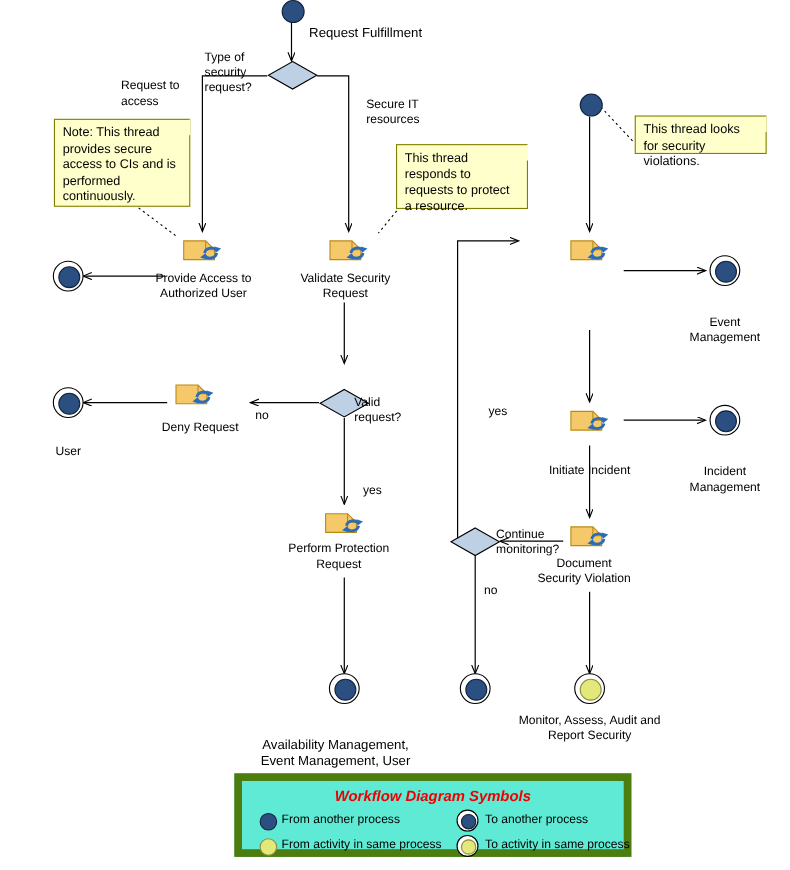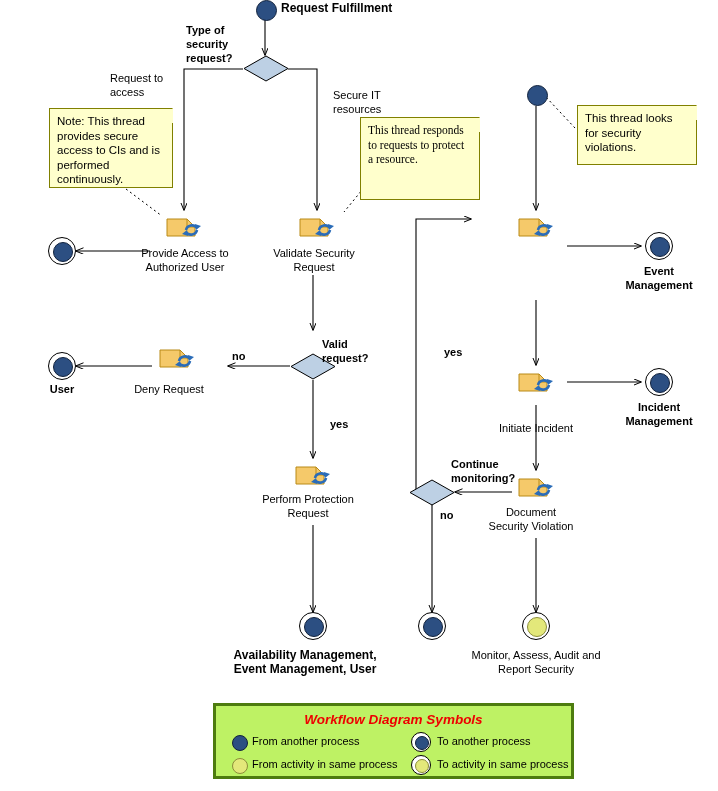--- a/index.html
+++ b/index.html
@@ -2,37 +2,37 @@
 <html><head>
 <meta charset="utf-8">
 <style>
   html,body{margin:0;padding:0;background:#ffffff;}
   body{font-family:"Liberation Sans", sans-serif;}
   #canvas{position:relative;width:718px;height:791px;overflow:hidden;background:#fff;}
   svg#wires{position:absolute;left:0;top:0;width:718px;height:791px;pointer-events:none;}
 
   .lbl{position:absolute;font-size:11px;color:#000;line-height:13px;white-space:pre;}
   .lbl.c{text-align:center;transform:translateX(-50%);}
-  .lbl.bold{font-weight:bold;}
+  .lbl.bold{font-weight:normal;margin-top:22px;}
 
   
   .note{position:absolute;background:#ffffcc;border:1px solid #808000;
         font-size:11.5px;line-height:14.5px;color:#000;padding:5px 7px 6px 7px;
         box-sizing:border-box;}
   .note .foldtri{position:absolute;top:-1px;right:-1px;width:0;height:0;
         border-left:15px solid transparent;border-bottom:15px solid #ffffcc;}
 
   
   .act{position:absolute;width:40px;height:26px;}
 
   
   .node{position:absolute;}
 
   
-  .legend{position:absolute;border:3px solid #4d7c0f;background:#bef264;box-sizing:border-box;}
+  .legend{position:absolute;border:7px solid #4d7c0f;background:#5eead4;box-sizing:border-box;}
   .legend-title{position:absolute;width:100%;text-align:center;color:#ee0000;
        font-style:italic;font-weight:bold;font-size:13.5px;}
   .leg-item{position:absolute;font-size:11px;color:#000;white-space:nowrap;}
 </style>
 </head>
 <body>
 
 <div id="canvas">
 
   <svg id="wires" viewBox="0 0 718 791">
@@ -124,26 +124,26 @@
   <div class="lbl bold" style="left:232px;top:350px;">no</div>
   <div class="lbl bold" style="left:330px;top:418px;">yes</div>
   <div class="lbl bold" style="left:444px;top:346px;">yes</div>
   <div class="lbl bold" style="left:440px;top:509px;">no</div>
 
   <div class="note" style="left:34px;top:108px;width:124px;height:80px;margin-left:15px;">
     <div class="foldtri"></div>
     <span>Note: This thread provides secure access to CIs and is performed continuously.</span>
   </div>
 
-  <div class="note" style="left:360px;top:117px;width:120px;height:83px;font-family:Liberation Serif, serif;">
+  <div class="note" style="left:360px;top:131px;width:120px;height:59px;">
     <div class="foldtri"></div>
     <span>This thread responds to requests to protect a resource.</span>
   </div>
 
-  <div class="note" style="left:577px;top:105px;width:120px;height:60px;">
+  <div class="note" style="left:577px;top:105px;width:120px;height:35px;">
     <div class="foldtri"></div>
     <span>This thread looks for security violations.</span>
   </div>
 
   <div class="act" style="left:165px;top:213px;">
     <svg width="40" height="26" viewBox="0 0 40 26">
       <path d="M2,6 L22,6 L30,14 L30,23 L2,23 Z" fill="#f5c96a" stroke="#b98a16" stroke-width="1"></path>
       <path d="M22,6 L22,14 L30,14" fill="none" stroke="#b98a16" stroke-width="1"></path>
       <g stroke="#2b6cb8" stroke-width="2.6" fill="none">
         <path d="M21,17 a6,5.5 0 0 1 11,-2"></path>
@@ -176,21 +176,21 @@
       <path d="M2,6 L22,6 L30,14 L30,23 L2,23 Z" fill="#f5c96a" stroke="#b98a16" stroke-width="1"></path>
       <path d="M22,6 L22,14 L30,14" fill="none" stroke="#b98a16" stroke-width="1"></path>
       <g stroke="#2b6cb8" stroke-width="2.6" fill="none">
         <path d="M21,17 a6,5.5 0 0 1 11,-2"></path>
         <path d="M32,17 a6,5.5 0 0 1 -11,2"></path>
       </g>
       <path d="M30,11 L36,13 L31,17 Z" fill="#2b6cb8"></path>
       <path d="M23,23 L17,21 L22,17 Z" fill="#2b6cb8"></path>
     </svg>
   </div>
-  <div class="lbl c" style="left:169px;top:383px;">Deny Request</div>
+  <div class="lbl c" style="left:182px;top:383px;">Deny Request</div>
 
   <div class="act" style="left:294px;top:461px;">
     <svg width="40" height="26" viewBox="0 0 40 26">
       <path d="M2,6 L22,6 L30,14 L30,23 L2,23 Z" fill="#f5c96a" stroke="#b98a16" stroke-width="1"></path>
       <path d="M22,6 L22,14 L30,14" fill="none" stroke="#b98a16" stroke-width="1"></path>
       <g stroke="#2b6cb8" stroke-width="2.6" fill="none">
         <path d="M21,17 a6,5.5 0 0 1 11,-2"></path>
         <path d="M32,17 a6,5.5 0 0 1 -11,2"></path>
       </g>
       <path d="M30,11 L36,13 L31,17 Z" fill="#2b6cb8"></path>

